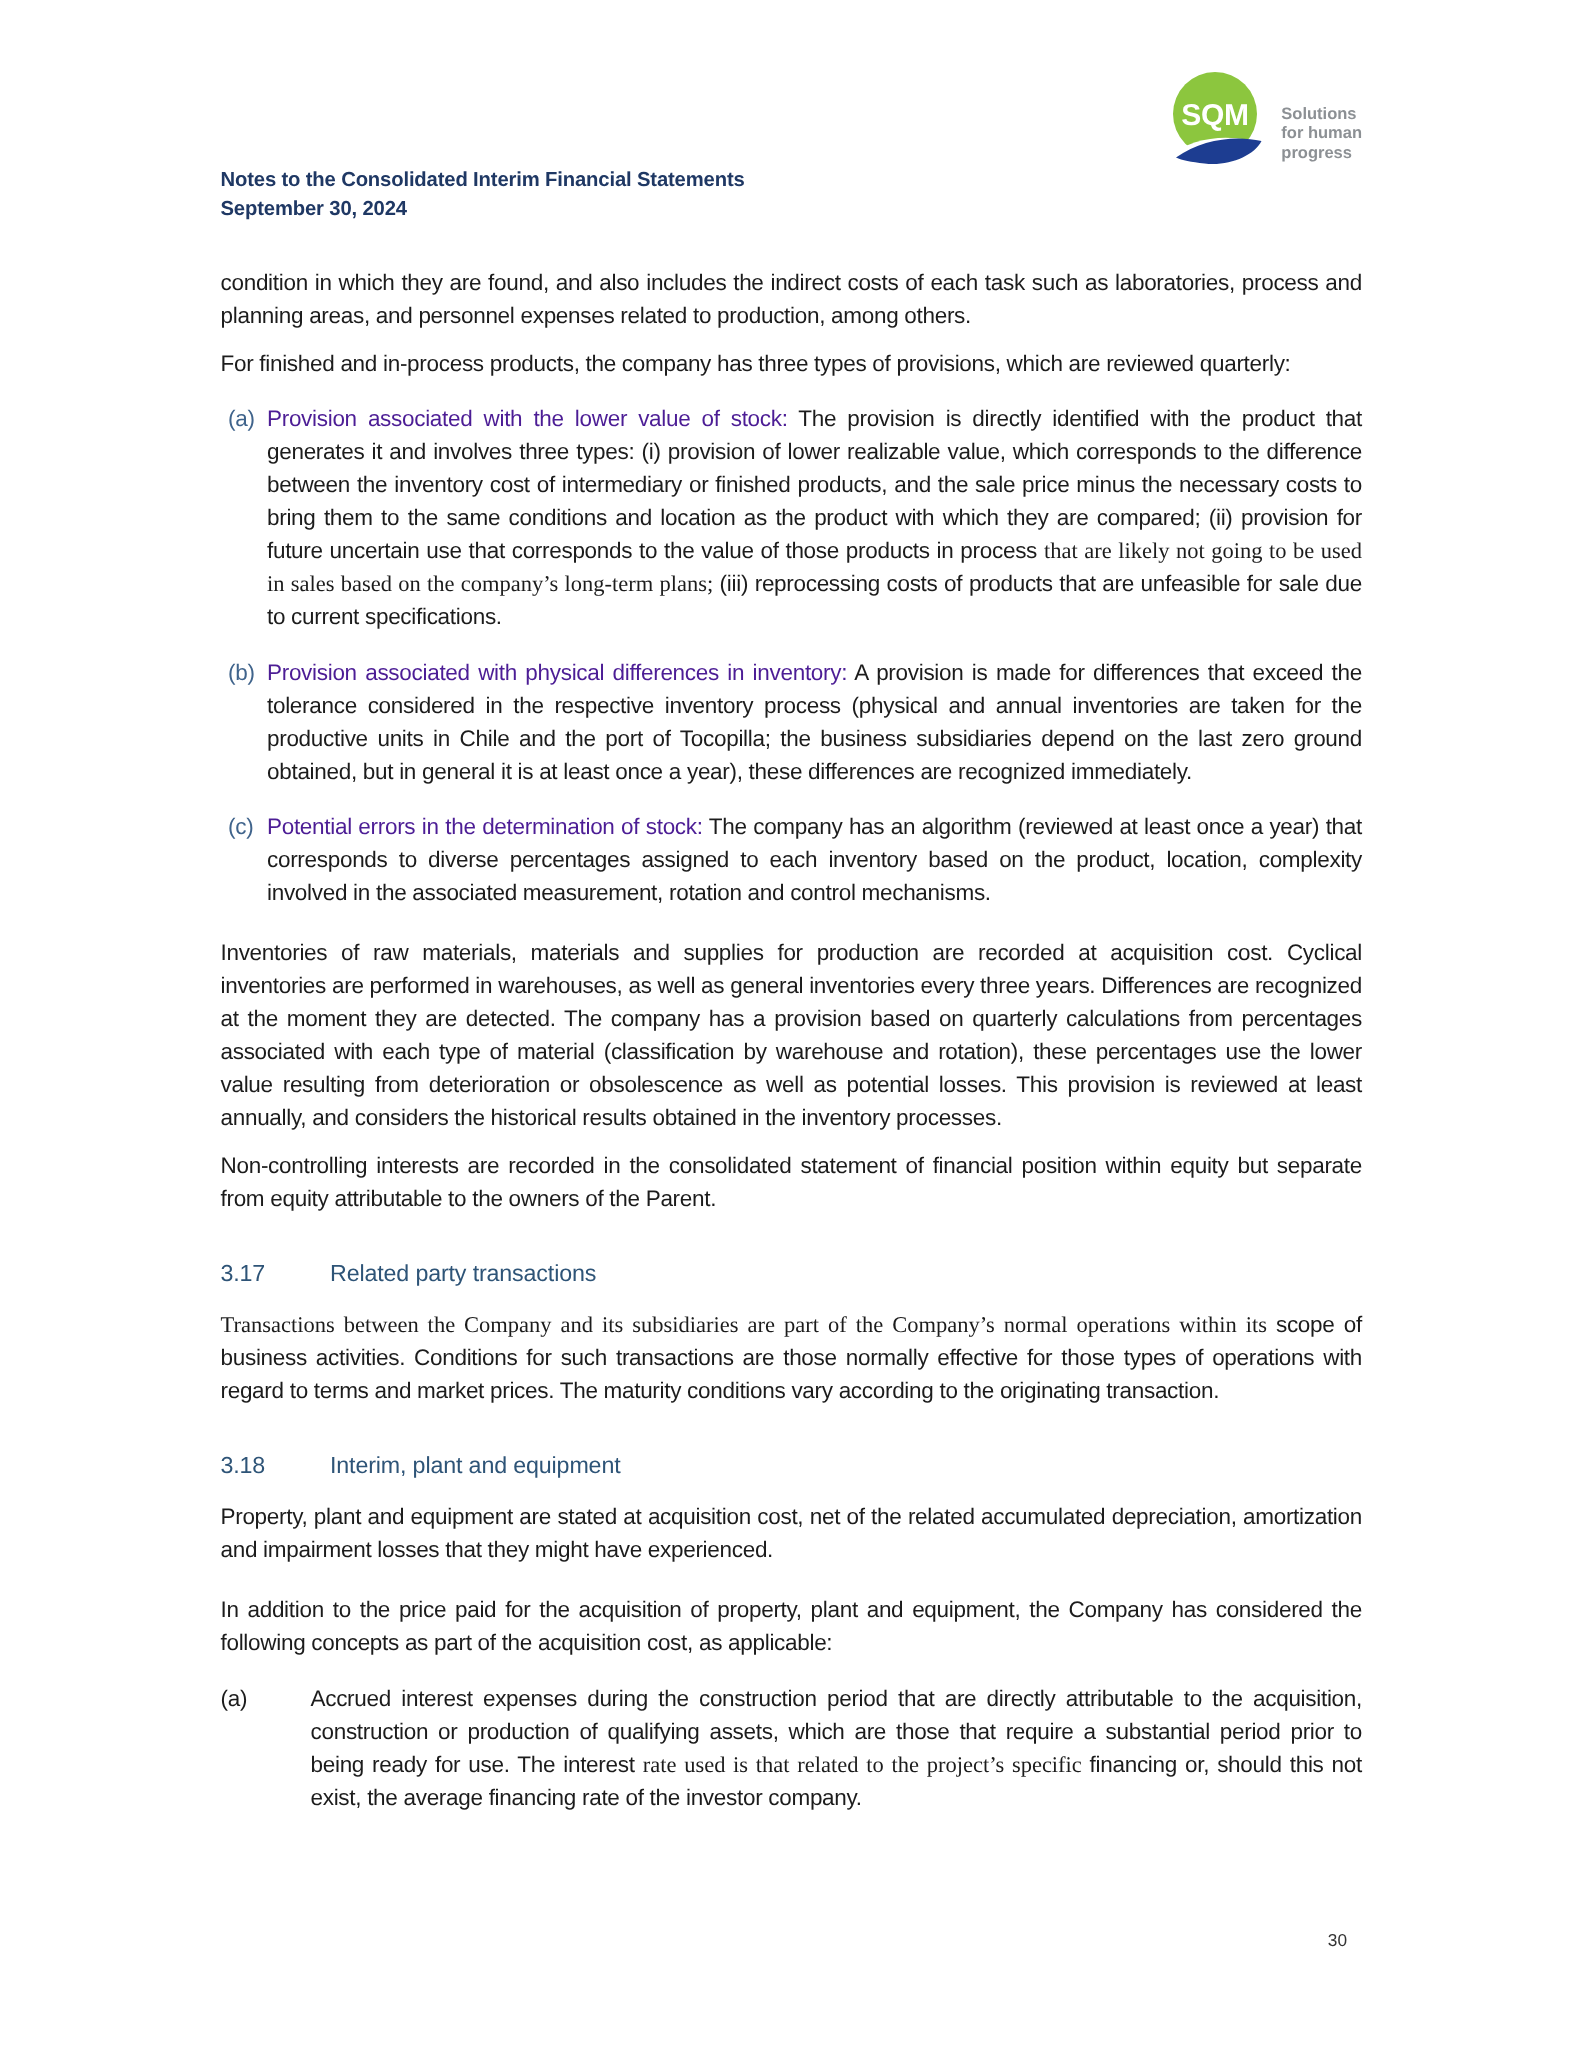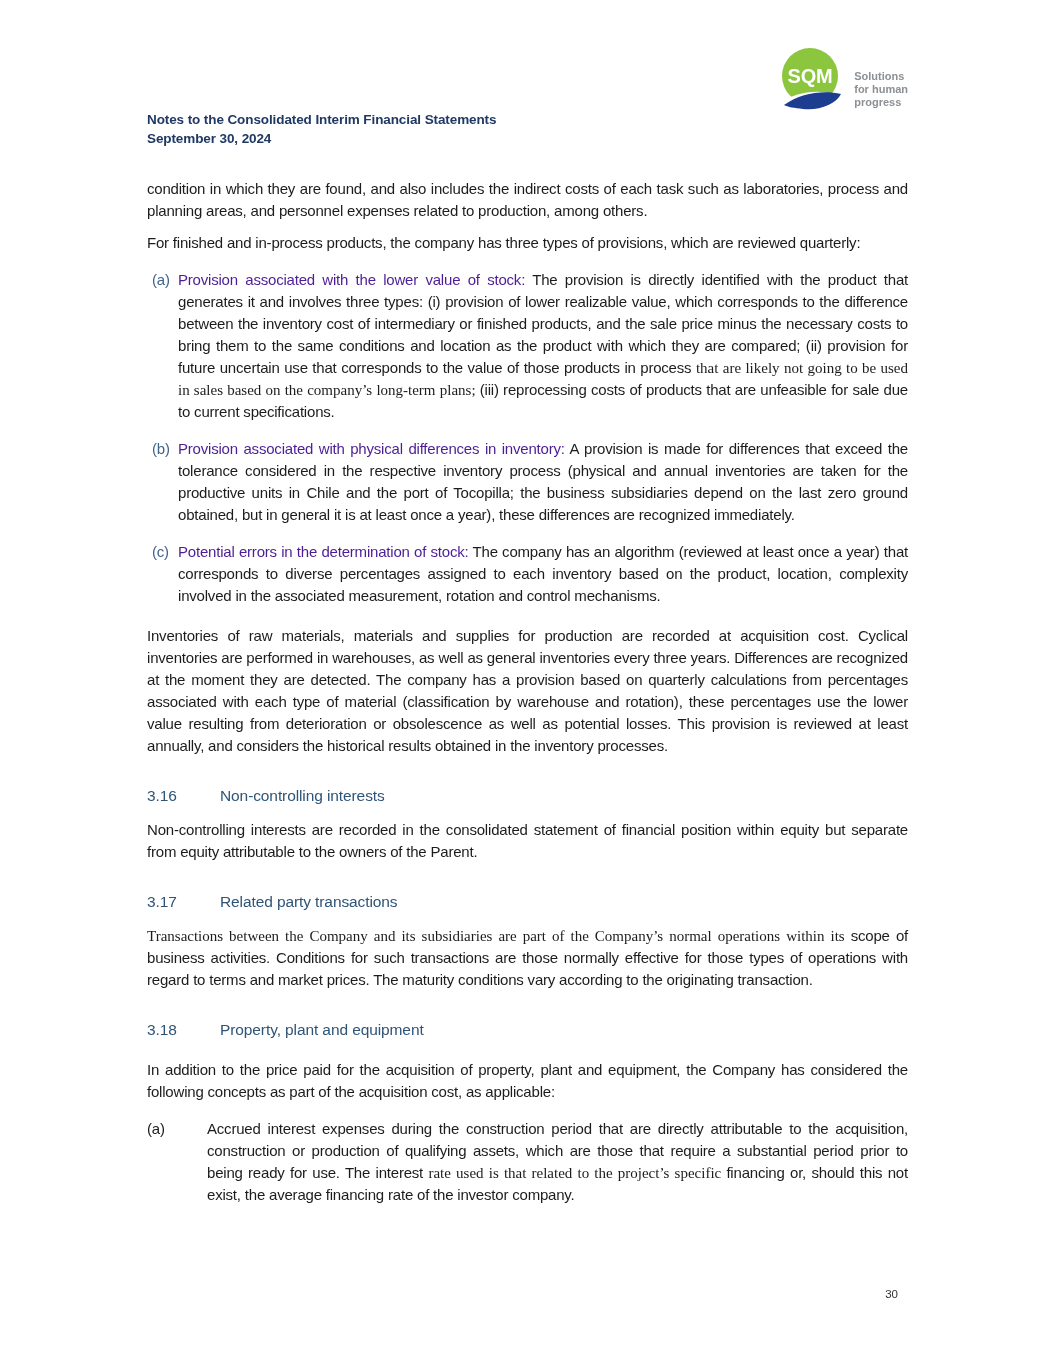--- a/index.html
+++ b/index.html
@@ -69,36 +69,33 @@
       <p class="li-text"><span class="lead">Provision associated with physical differences in inventory:</span><span> A provision is made for differences that exceed the tolerance considered in the respective inventory process (physical and annual inventories are taken for the productive units in Chile and the port of Tocopilla; the business subsidiaries depend on the last zero ground obtained, but in general it is at least once a year), these differences are recognized immediately.</span></p>
     </div>
 
     <div class="li">
       <span class="li-marker">(c)</span>
       <p class="li-text"><span class="lead">Potential errors in the determination of stock:</span><span> The company has an algorithm (reviewed at least once a year) that corresponds to diverse percentages assigned to each inventory based on the product, location, complexity involved in the associated measurement, rotation and control mechanisms.</span></p>
     </div>
 
     <p class="body-p" style="margin-top:18px;">Inventories of raw materials, materials and supplies for production are recorded at acquisition cost. Cyclical inventories are performed in warehouses, as well as general inventories every three years. Differences are recognized at the moment they are detected. The company has a provision based on quarterly calculations from percentages associated with each type of material (classification by warehouse and rotation), these percentages use the lower value resulting from deterioration or obsolescence as well as potential losses. This provision is reviewed at least annually, and considers the historical results obtained in the inventory processes.</p>
 
-    <div class="sec">
-      <span class="sec-num">3.16</span>
-      <span>Non-controlling interests</span>
-    </div>
     <p class="body-p">Non-controlling interests are recorded in the consolidated statement of financial position within equity but separate from equity attributable to the owners of the Parent.</p>
 
     <div class="sec">
       <span class="sec-num">3.17</span>
       <span>Related party transactions</span>
     </div>
     <p class="body-p"><span class="serif">Transactions between the Company and its subsidiaries are part of the Company’s normal operations within its </span><span>scope of business activities. Conditions for such transactions are those normally effective for those types of operations with regard to terms and market prices. The maturity conditions vary according to the originating transaction.</span></p>
 
     <div class="sec">
       <span class="sec-num">3.18</span>
-      <span>Property, plant and equipment</span>
+      <span>Interim, plant and equipment</span>
     </div>
+    <p class="body-p">Property, plant and equipment are stated at acquisition cost, net of the related accumulated depreciation, amortization and impairment losses that they might have experienced.</p>
 
     <p class="body-p" style="margin-top:18px;">In addition to the price paid for the acquisition of property, plant and equipment, the Company has considered the following concepts as part of the acquisition cost, as applicable:</p>
 
     <div class="li wide">
       <span class="li-marker">(a)</span>
       <p class="li-text"><span>Accrued interest expenses during the construction period that are directly attributable to the acquisition, construction or production of qualifying assets, which are those that require a substantial period prior to being ready for use.  The interest </span><span class="serif">rate used is that related to the project’s specific </span><span>financing or, should this not exist, the average financing rate of the investor company.</span></p>
     </div>
 
   </main>
 

